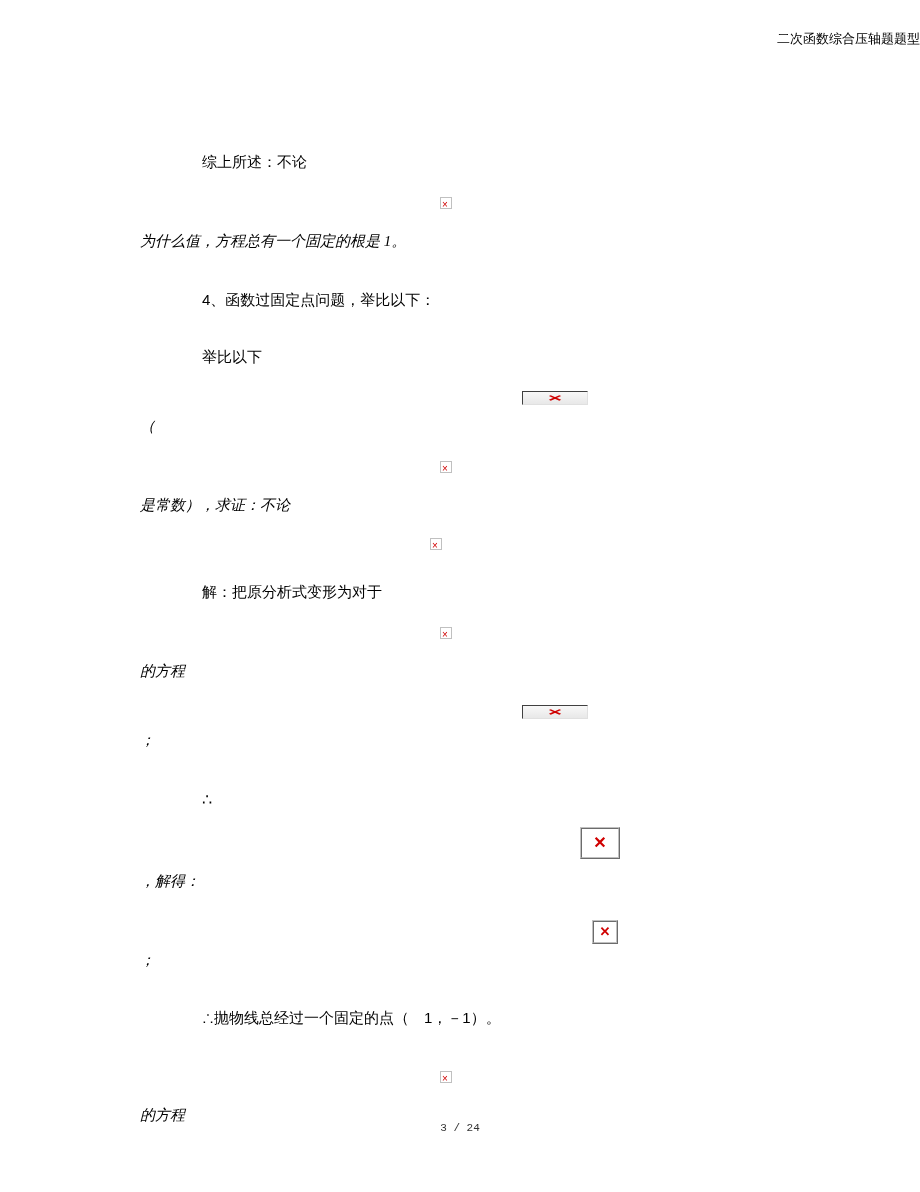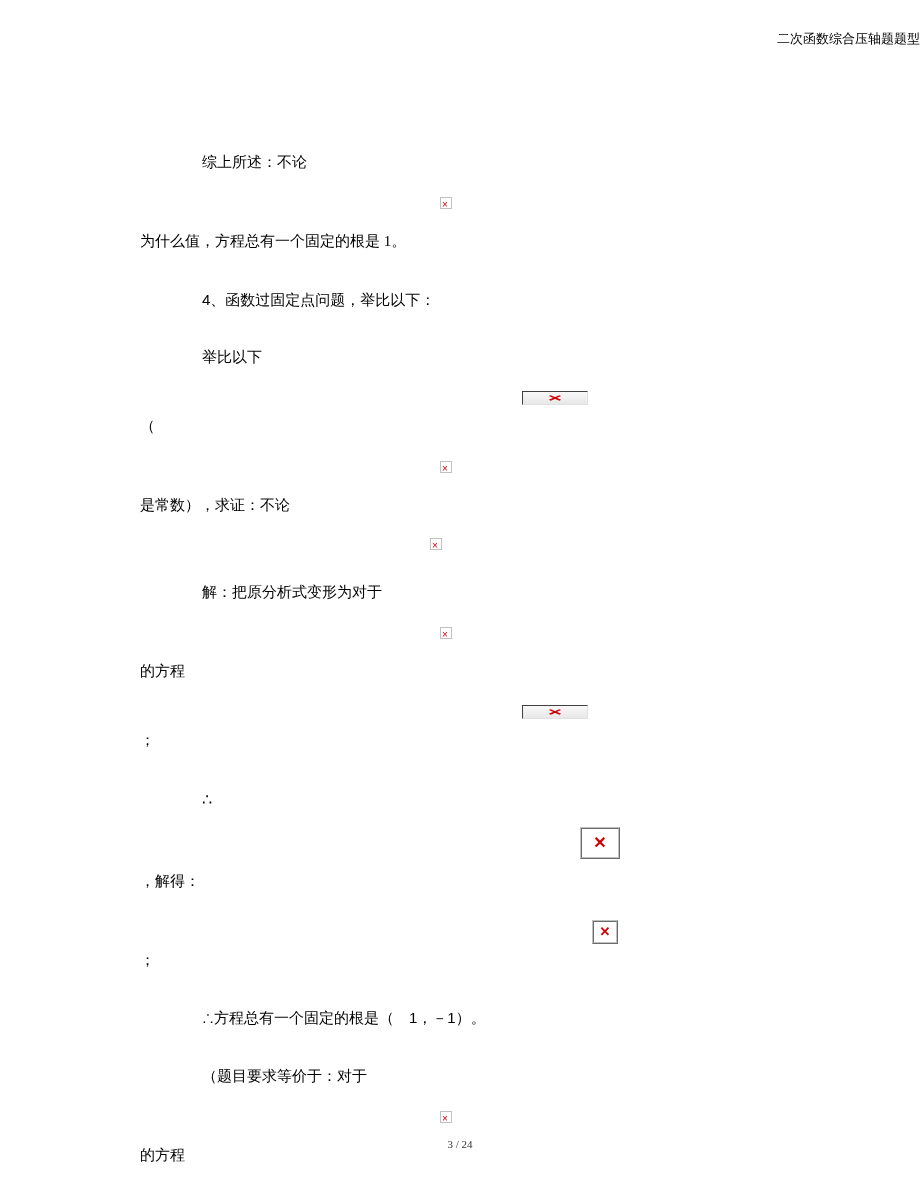--- a/index.html
+++ b/index.html
@@ -20,21 +20,21 @@
       color: #000;
     }
     .content {
       padding: 100px 140px 0 140px;
     }
     .line {
       margin-bottom: 14px;
       position: relative;
     }
     .indent-1 { padding-left: 62px; }
-    .indent-0 { padding-left: 0; }
+    .indent-0 { padding-left: 0; font-style: italic; }
     .broken-img-small {
       display: inline-block;
       width: 12px;
       height: 12px;
       border: 1px solid #c0c0c0;
       position: relative;
       vertical-align: middle;
       background: #fff;
     }
     .broken-img-small::before {
@@ -118,25 +118,25 @@
       font-size: 13px;
       font-family: sans-serif;
       font-weight: bold;
     }
     .center-img { text-align: center; margin: 4px 0; }
     .left-offset { padding-left: 300px; }
     .therefore { font-size: 16px; }
     .arial { font-family: Arial, sans-serif; }
     .footer {
       position: absolute;
-      bottom: 38px;
+      bottom: 54px;
       width: 100%;
       text-align: center;
       font-size: 11px;
-      font-family: Liberation Serif, serif;
+      font-family: Liberation Mono, monospace;
       color: #333;
     }
     .gap-sm { height: 6px; }
     .gap-md { height: 18px; }
   </style>
 </head>
 <body>
 
 <div class="header">
   <span>二次函数综合压轴题题型</span>
@@ -233,28 +233,25 @@
     <span class="broken-img-sq"></span>
   </div>
 
   <div class="line indent-0">
     <span>；</span>
   </div>
 
   <div class="gap-md"></div>
 
   <div class="line indent-1">
-    <span>∴方程总有一个固定的根是（</span>&nbsp;&nbsp;&nbsp;&nbsp;<span class="arial">1</span><span>，－</span><span class="arial">1</span><span>）。</span>
-  </div>
-
-  <div class="gap-md"></div>
-
-  <div class="line indent-1">
-    <span>（题目要求等价于：对于</span>
-  </div>
+    <span>∴抛物线总经过一个固定的点（</span>&nbsp;&nbsp;&nbsp;&nbsp;<span class="arial">1</span><span>，－</span><span class="arial">1</span><span>）。</span>
+  </div>
+
+  <div class="gap-md"></div>
+
 
   <div class="line left-offset">
     <span class="broken-img-small"></span>
   </div>
 
   <div class="line indent-0">
     <span>的方程</span>
   </div>
 
 </div>

